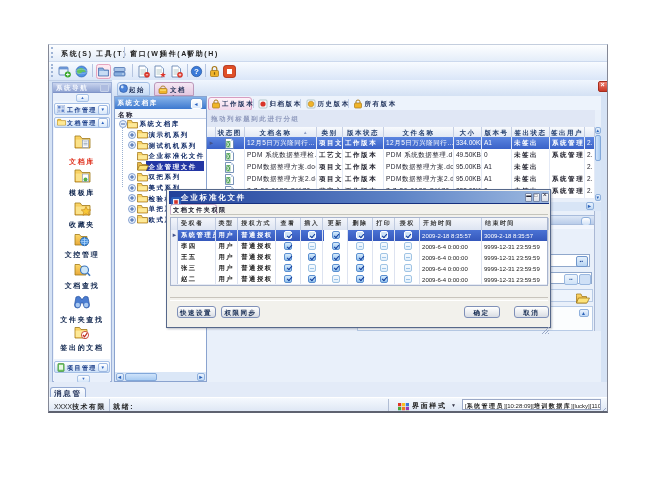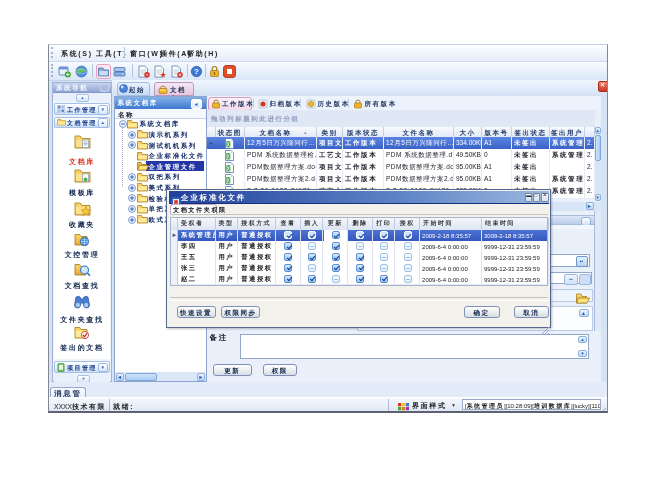--- a/index.html
+++ b/index.html
@@ -568,29 +568,20 @@
               <path d="M0.5 2.5 L0.5 10 L10.5 10 L10.5 3.5 L6 3.5 L5 1 L0.5 1 Z" fill="url(#fgr)" stroke="#9a7010" stroke-width=".7"></path>
               <path d="M2.5 5 L13.5 5 L11 10 L0.5 10 Z" fill="#fde37a" stroke="#9a7010" stroke-width=".7"></path>
             </svg></span>
         </div>
 <div class="ab" style="left:150px;top:95px;width:236px;height:25px;background:#fbfdfe;border:1px solid #b8cbe6;box-sizing:border-box;">
           <span class="sbarrow" style="right:3.5px;top:1.5px;width:10px;height:8px;font-size:5px;line-height:7px;">▲</span>
         </div>
 <div class="ab" style="left:386.5px;top:0;width:1px;height:120px;background:#aab8d4;"></div>
 <div class="ab" style="left:387.5px;top:0;width:6.5px;height:120px;background:#dfe9f7;"></div>
 </div>
-<div class="ab" style="left:0;top:235px;width:394px;height:51px;background:#e9f0fa;">
-<span class="ab cj" style="left:2.5px;top:1.5px;font-size:7.5px;color:#223;">备注</span>
-<div class="ab" style="left:32.5px;top:2.5px;width:349.5px;height:25px;background:#fff;border:1px solid #8fa6c8;box-sizing:border-box;">
-          <span class="sbarrow" style="right:1px;top:1px;width:9px;height:7px;font-size:4.5px;line-height:6px;">▲</span>
-          <span class="sbarrow" style="right:1px;bottom:1px;width:9px;height:7px;font-size:4.5px;line-height:6px;">▼</span>
-        </div>
-<div class="xpb" style="left:6px;top:33px;width:38.5px;height:11.5px;line-height:11px;"><span class="cj">更新</span></div>
-<div class="xpb" style="left:55.5px;top:33px;width:34.5px;height:11.5px;line-height:11px;"><span class="cj">权限</span></div>
-</div>
     </div>
 
   <div class="ab" style="left:552px;top:51px;width:6px;height:286px;background:#d6e3f5;"></div>
 
   <div class="ab" style="left:0;top:336.5px;width:558px;height:15px;background:#e3ebf8;">
     <div class="ab" style="left:1px;top:5px;width:34px;height:10px;background:linear-gradient(#fbfdff,#e4edfa);border:1px solid #93a9d2;border-radius:3px 3px 0 0;border-bottom:none;">
       <span class="ab cj" style="left:3px;top:1px;font-size:7.5px;color:#1c2c54;">消息管理</span>
     </div>
   </div>
 

